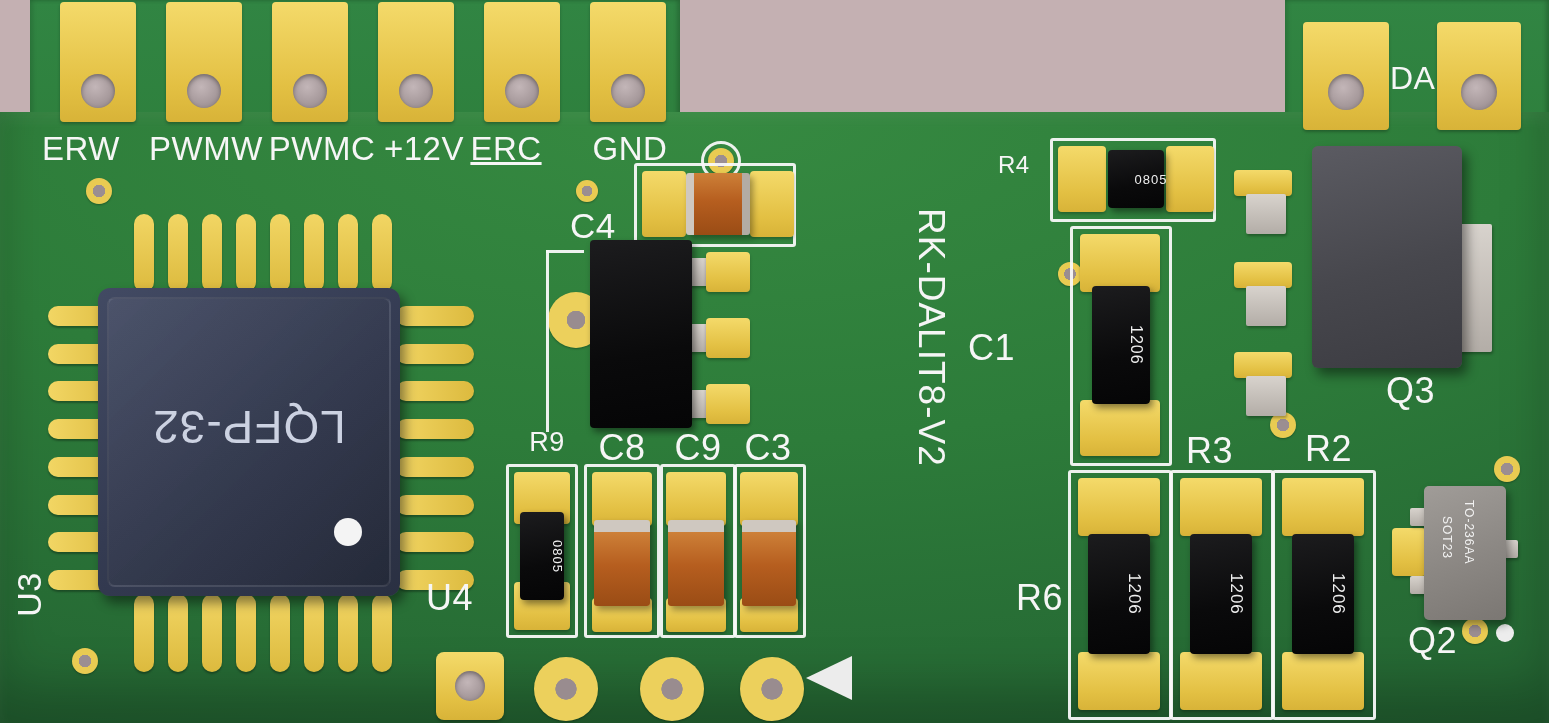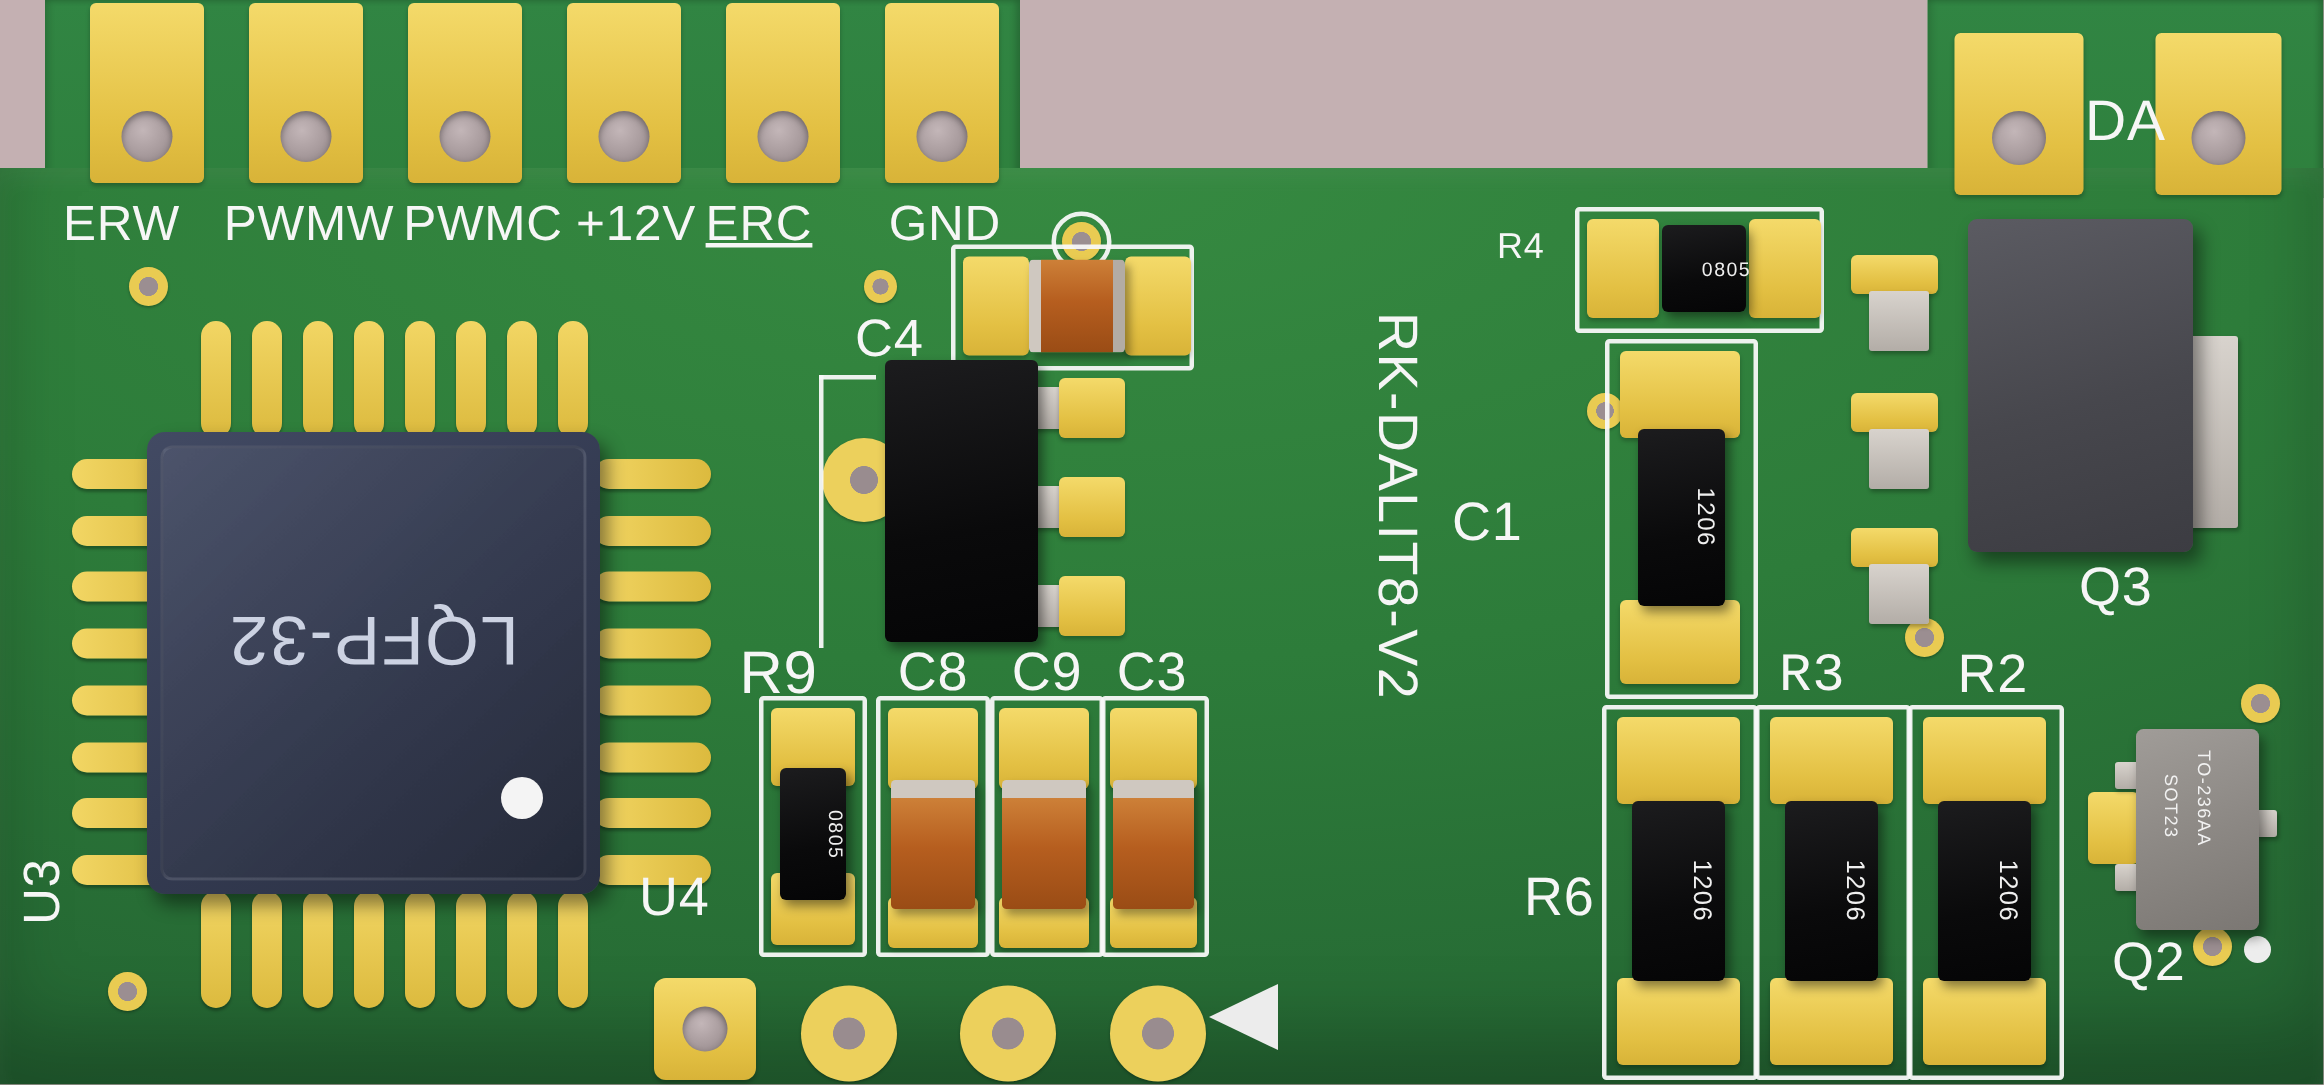--- a/index.html
+++ b/index.html
@@ -77,21 +77,21 @@
   <div class="abs lbl" style="left:424px; top:130px; transform:translateX(-50%); font-size:33px;">+12V</div>
   <div class="abs lbl" style="left:506px; top:130px; transform:translateX(-50%); font-size:33px;text-decoration:underline;">ERC</div>
   <div class="abs lbl" style="left:630px; top:130px; transform:translateX(-50%); font-size:33px;">GND</div>
 
   <div class="pad abs" style="left:1303px; top:22px; width:86px; height:108px;">
       <div class="hole abs" style="left:25px; top:52px; width:36px; height:36px;"></div>
     </div>
   <div class="pad abs" style="left:1437px; top:22px; width:84px; height:108px;">
       <div class="hole abs" style="left:24px; top:52px; width:36px; height:36px;"></div>
     </div>
-  <div class="abs lbl" style="left:1390px; top:60px; font-size:38px;">DA</div>
+  <div class="abs lbl" style="left:1390px; top:60px; font-size:32px;">DA</div>
 
   <div class="abs via" style="left:86px;  top:178px; width:26px; height:26px;"></div>
   <div class="abs via" style="left:72px;  top:648px; width:26px; height:26px;"></div>
   <div class="abs via" style="left:576px; top:180px; width:22px; height:22px;"></div>
   <div class="abs" style="left:701px; top:141px; width:40px; height:40px; border:3px solid rgba(248,248,248,.95); border-radius:50%;"></div>
   <div class="abs via" style="left:708px; top:148px; width:26px; height:26px;"></div>
   <div class="abs via" style="left:1058px; top:262px; width:24px; height:24px;"></div>
   <div class="abs via" style="left:1270px; top:412px; width:26px; height:26px;"></div>
   <div class="abs via" style="left:1494px; top:456px; width:26px; height:26px;"></div>
   <div class="abs via" style="left:1462px; top:618px; width:26px; height:26px;"></div>
@@ -161,21 +161,21 @@
   <div class="abs skline" style="left:546px; top:250px; width:3px; height:182px;"></div>
   <div class="abs skline" style="left:546px; top:250px; width:38px; height:3px;"></div>
   <div class="abs silver" style="left:688px; top:258px; width:20px; height:28px;"></div>
   <div class="abs silver" style="left:688px; top:324px; width:20px; height:28px;"></div>
   <div class="abs silver" style="left:688px; top:390px; width:20px; height:28px;"></div>
   <div class="abs pad" style="left:706px; top:252px; width:44px; height:40px;"></div>
   <div class="abs pad" style="left:706px; top:318px; width:44px; height:40px;"></div>
   <div class="abs pad" style="left:706px; top:384px; width:44px; height:40px;"></div>
   <div class="abs body-black" style="left:590px; top:240px; width:102px; height:188px;"></div>
 
-  <div class="abs lbl" style="left:519px; top:427px; transform:translateX(-50%); font-size:40px;">R9</div>
+  <div class="abs lbl" style="left:547px; top:427px; transform:translateX(-50%); font-size:27px;">R9</div>
   <div class="abs lbl" style="left:622px; top:427px; transform:translateX(-50%); font-size:36px;">C8</div>
   <div class="abs lbl" style="left:698px; top:427px; transform:translateX(-50%); font-size:36px;">C9</div>
   <div class="abs lbl" style="left:768px; top:427px; transform:translateX(-50%); font-size:36px;">C3</div>
 
   <div class="abs sk" style="left:506px; top:464px; width:72px; height:174px;"></div>
   <div class="abs sk" style="left:584px; top:464px; width:76px; height:174px;"></div>
   <div class="abs sk" style="left:660px; top:464px; width:76px; height:174px;"></div>
   <div class="abs sk" style="left:734px; top:464px; width:72px; height:174px;"></div>
 
   <div class="abs pad" style="left:514px; top:472px; width:56px; height:52px;"></div>
@@ -229,21 +229,21 @@
   <div class="abs silver" style="left:1246px; top:286px; width:40px; height:40px;"></div>
   <div class="abs pad" style="left:1234px; top:352px; width:58px; height:26px;"></div>
   <div class="abs silver" style="left:1246px; top:376px; width:40px; height:40px;"></div>
 
   <div class="abs silver" style="left:1460px; top:224px; width:32px; height:128px;"></div>
   <div class="abs" style="left:1312px; top:146px; width:150px; height:222px; border-radius:6px;
               background:linear-gradient(165deg,#5b5b62 0%, #47474d 55%, #3c3c42 100%);
               box-shadow:5px 7px 12px rgba(0,0,0,.45);"></div>
   <div class="abs lbl" style="left:1386px; top:370px; font-size:36px;">Q3</div>
 
-  <div class="abs lbl" style="left:1186px; top:430px; font-size:36px;font-family:Liberation Mono, monospace;">R3</div>
+  <div class="abs lbl" style="left:1186px; top:430px; font-size:36px;">R3</div>
   <div class="abs lbl" style="left:1305px; top:428px; font-size:36px;">R2</div>
   <div class="abs lbl" style="left:1016px; top:577px; font-size:36px;">R6</div>
 
   <div class="abs sk" style="left:1068px; top:470px; width:104px; height:250px;"></div>
   <div class="abs pad" style="left:1078px; top:478px; width:82px; height:58px;"></div>
   <div class="abs pad" style="left:1078px; top:652px; width:82px; height:58px;"></div>
   <div class="abs body-black mark" style="left:1088px; top:534px; width:62px; height:120px;">
     <span class="vtext" style="font-size:17px; letter-spacing:1px;">1206</span>
   </div>
 

